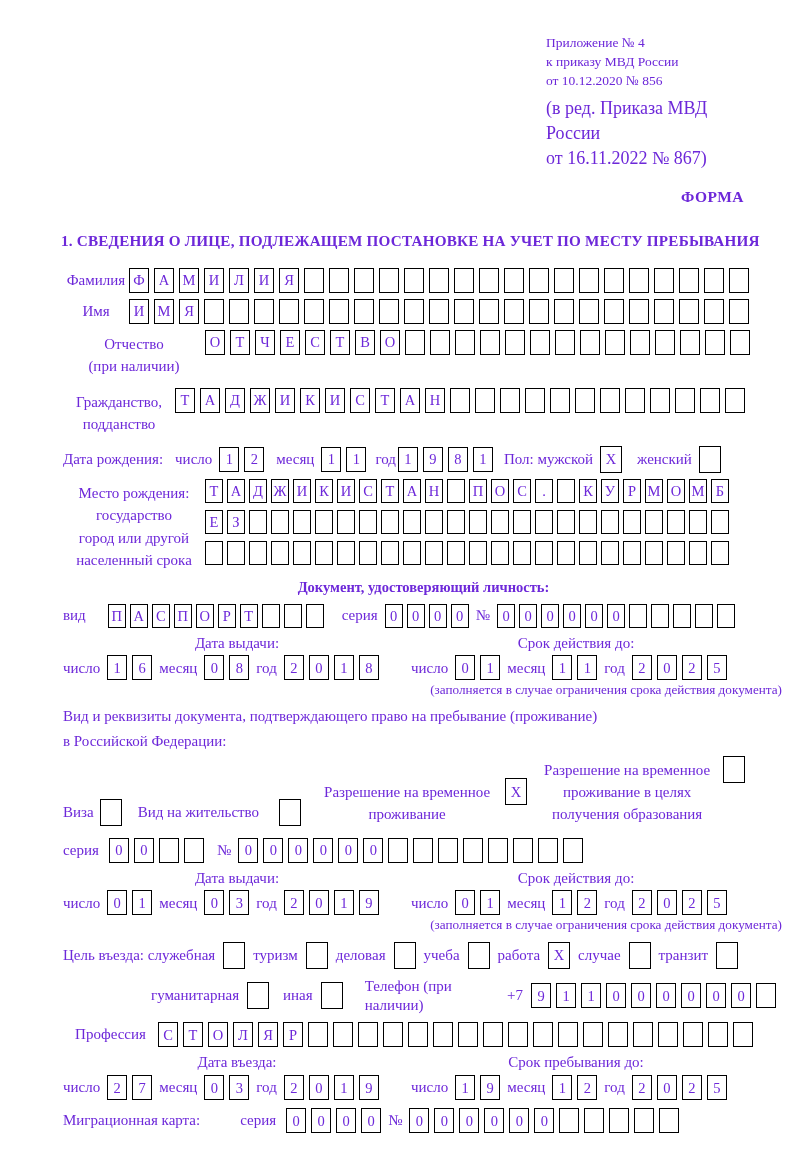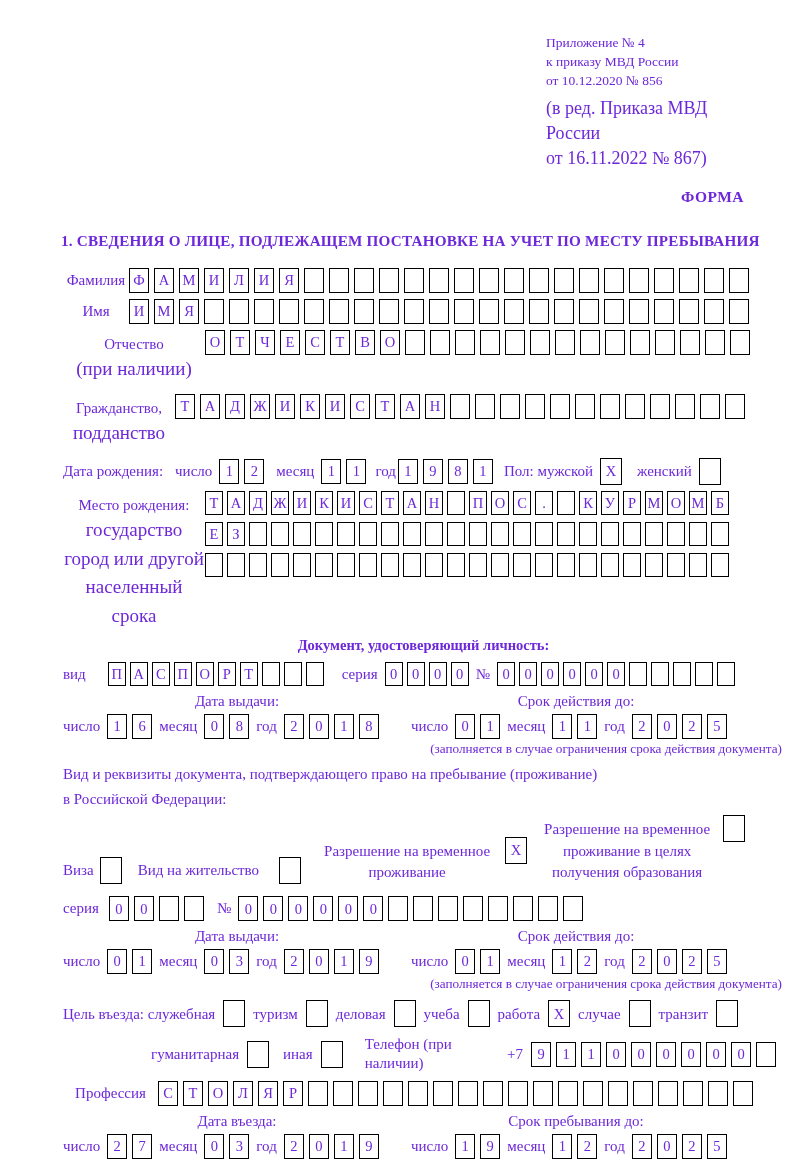--- a/index.html
+++ b/index.html
@@ -29,21 +29,21 @@
     border:1.6px solid #000;
     display:inline-flex; align-items:center; justify-content:center;
     font-size:14.5px; font-family:"Liberation Serif", serif;
   }
   .cells.narrow { gap:4px; }
   .cells.narrow .cell { width:18px; height:24px; }
   .chk .cell { width:22px; height:27px; }
 
   .row { display:flex; align-items:flex-start; margin-bottom:6px;text-align:center; }
   .lbl { flex:none; padding-top:3px; }
-  .lbl2 { font-size:19px; }
+  .lbl2 { font-size:15px; }
   .w66 { width:66px; } .w112 { width:112px; } .w142 { width:142px; }
 
   .inlrow { display:flex; align-items:center; flex-wrap:nowrap; margin-bottom:6px; }
   .inlrow > * { margin-right:7px; }
 
   .stack { line-height:1.5; }
 
   .doc-header { text-align:center; font-weight:bold; font-size:14.5px; margin:6px 0 8px; }
 
   .date-pair { display:flex; margin:4px 0 2px; }

